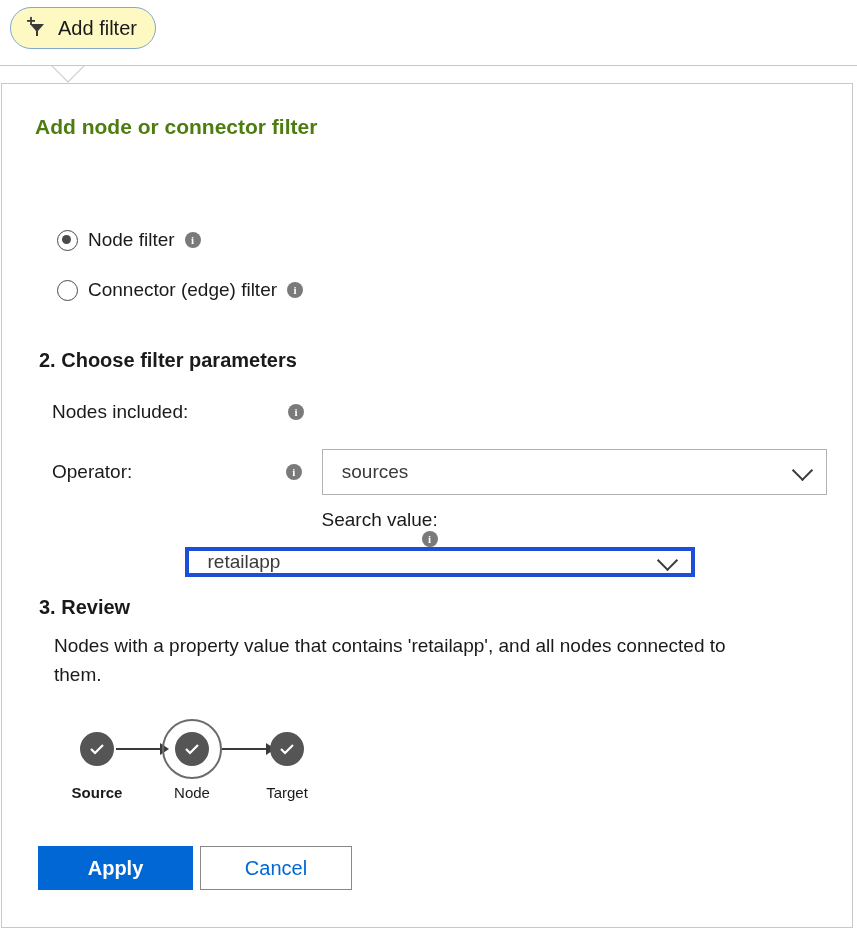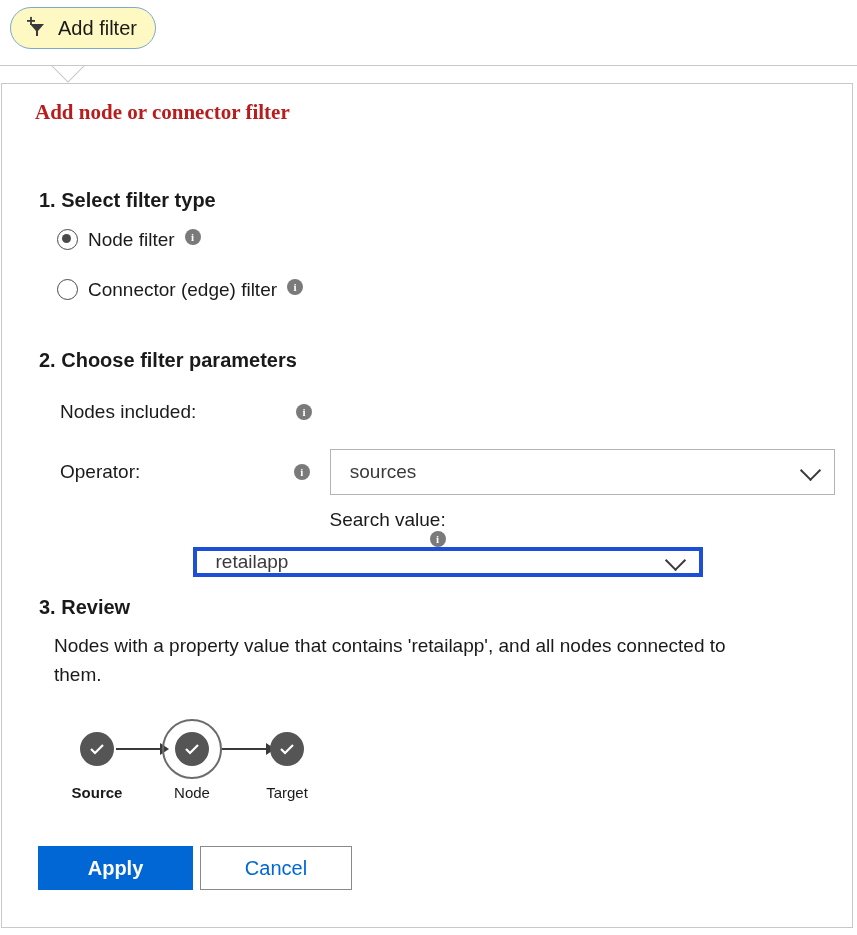--- a/index.html
+++ b/index.html
@@ -83,40 +83,39 @@
     width: 852px;
     height: 845px;
     background: #ffffff;
     border: 1px solid #c8c8c8;
     box-sizing: border-box;
   }
 
   .panel-title {
     position: absolute;
     left: 33px;
-    top: 16px;
+    top: 31px;
     font-size: 21px;
     font-weight: bold;
-    color: #b91c1c;
-    font-family: Liberation Serif, serif;
+    color: #4d7c0f;
   }
 
   .step-heading {
     font-size: 20px;
     font-weight: bold;
     color: #1a1a1a;
   }
 
   #step1-heading { position: absolute; left: 37px; top: 105px; }
 
   
   .radio-row {
     position: absolute;
     display: flex;
-    align-items: flex-start;
+    align-items: center;
     gap: 10px;
     cursor: pointer;
   }
   #radio-node { left: 55px; top: 145px; }
   #radio-edge { left: 55px; top: 195px; }
   .radio-outer {
     width: 21px;
     height: 21px;
     border: 1.6px solid #4a4a4a;
     border-radius: 50%;
@@ -158,21 +157,20 @@
   #step2-heading { position: absolute; left: 37px; top: 265px; }
 
   
   .param-row {
     position: absolute;
     left: 50px;
     width: 775px;
     height: 46px;
     display: flex;
     align-items: center;
-    margin-left: 8px;
   }
   #param-nodes  { top: 305px; }
   #param-oper   { top: 365px; }
   #param-search { top: 425px; flex-direction: column; }
 
   .param-label {
     width: 236px;
     font-size: 19px;
     color: #1a1a1a;
   }
@@ -328,21 +326,20 @@
       <span class="label">Add filter</span>
     </div>
   </div>
 
   <div class="caret"></div>
 
   <div class="panel">
 
     <div class="panel-title">Add node or connector filter</div>
 
-    <div class="step-heading" id="step1-heading">1. Select filter type</div>
 
     <div class="radio-row" id="radio-node">
       <span class="radio-outer checked"></span>
       <span class="radio-label">Node filter</span>
       <span class="info-icon">i</span>
     </div>
 
     <div class="radio-row" id="radio-edge">
       <span class="radio-outer"></span>
       <span class="radio-label">Connector (edge) filter</span>

